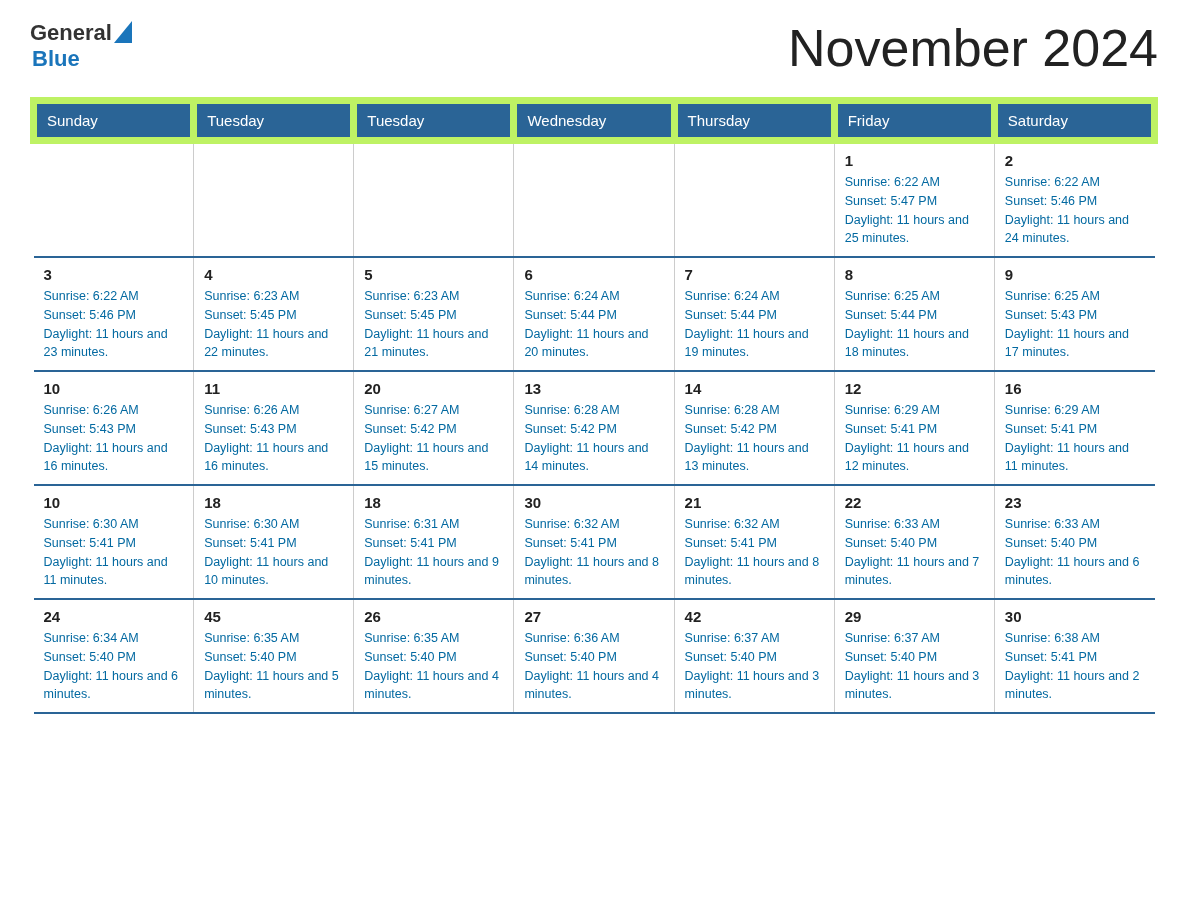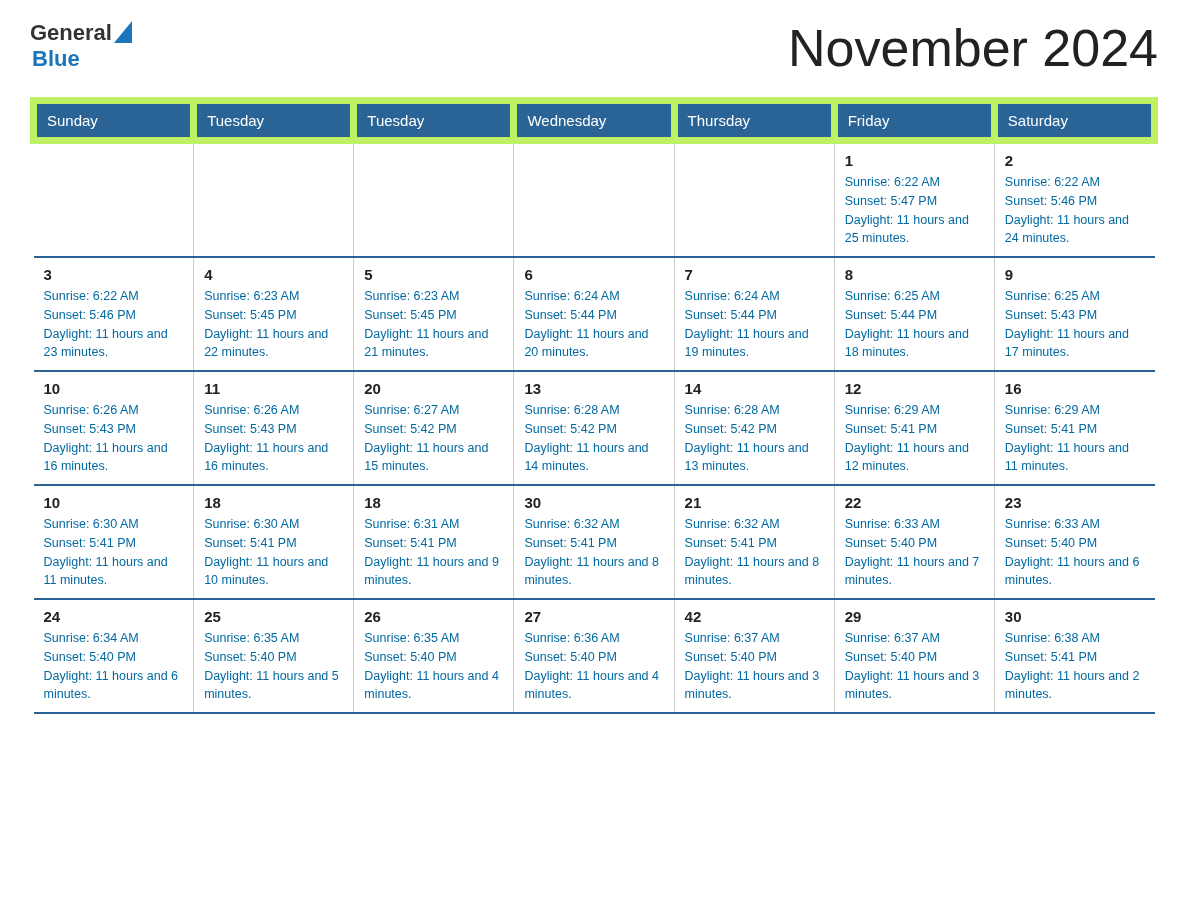--- a/index.html
+++ b/index.html
@@ -235,21 +235,21 @@
           <span class="day-num">23</span>
           <div class="day-info">Sunrise: 6:33 AM<br>Sunset: 5:40 PM<br>Daylight: 11 hours and 6 minutes.</div>
         </td>
       </tr>
       <tr>
         <td>
           <span class="day-num">24</span>
           <div class="day-info">Sunrise: 6:34 AM<br>Sunset: 5:40 PM<br>Daylight: 11 hours and 6 minutes.</div>
         </td>
         <td>
-          <span class="day-num">25</span>
+          <span class="day-num">45</span>
           <div class="day-info">Sunrise: 6:35 AM<br>Sunset: 5:40 PM<br>Daylight: 11 hours and 5 minutes.</div>
         </td>
         <td>
           <span class="day-num">26</span>
           <div class="day-info">Sunrise: 6:35 AM<br>Sunset: 5:40 PM<br>Daylight: 11 hours and 4 minutes.</div>
         </td>
         <td>
           <span class="day-num">27</span>
           <div class="day-info">Sunrise: 6:36 AM<br>Sunset: 5:40 PM<br>Daylight: 11 hours and 4 minutes.</div>
         </td>

